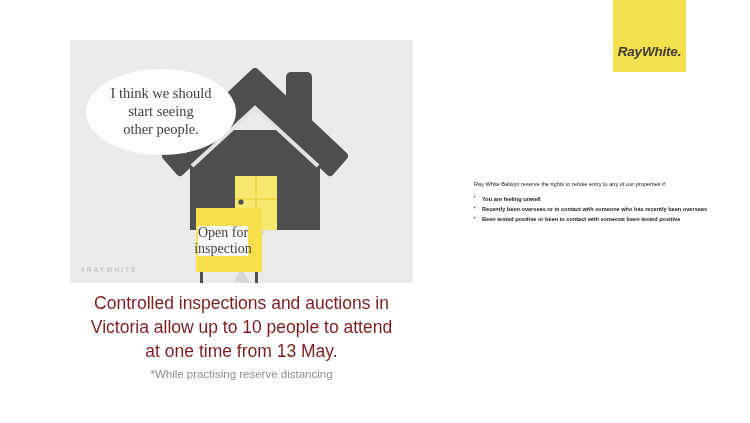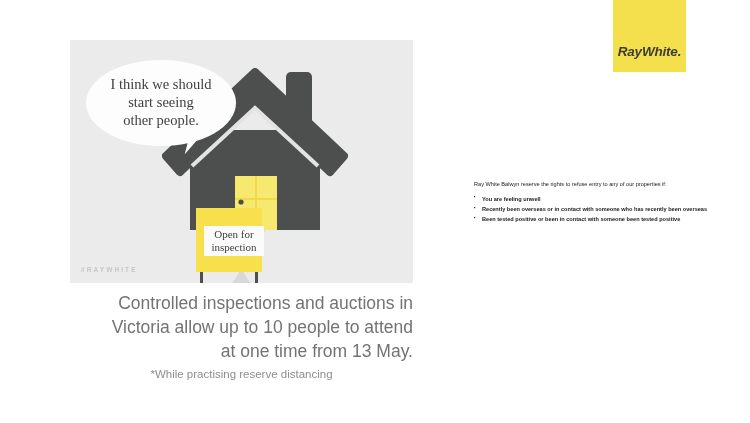--- a/index.html
+++ b/index.html
@@ -28,21 +28,21 @@
 
   
   .illus {
     position: absolute; left: 70px; top: 40px;
     width: 343px; height: 243px;
     background: #ebebeb; overflow: hidden;
   }
 
   
   .bubble {
-    position: absolute; left: 16px; top: 20px;
+    position: absolute; left: 16px; top: 29px;
     width: 150px; height: 86px;
     background: #fdfdfd; border-radius: 50% / 50%;
     display: flex; align-items: center; justify-content: center;
     z-index: 4;
   }
   .bubble-text {
     font-family: "Liberation Serif", serif;
     font-size: 14.5px; line-height: 1.22;
     color: #3f3f3f; text-align: center; white-space: pre-line;
   }
@@ -61,47 +61,47 @@
   
   .house { position: absolute; left: 92px; top: 28px; z-index: 2; }
 
   
   .sign-wrap { position: absolute; left: 126px; top: 168px; z-index: 5; }
   .sign-board {
     position: relative; width: 66px; height: 64px;
     background: #f7e04b;
   }
   .sign-label {
-    position: absolute; left: 8px; top: 18px;
-    width: 60px; height: 30px; background: #fbfbfb;
+    position: absolute; left: 2px; top: 18px;
+    width: 50px; height: 30px; background: #fbfbfb;
     display: flex; align-items: center; justify-content: center;
     font-family: "Liberation Serif", serif;
-    font-size: 11px; line-height: 1.15; color: #3f3f3f;
+    font-size: 14px; line-height: 1.15; color: #3f3f3f;
     text-align: center; white-space: pre-line;
   }
   .sign-leg {
     position: absolute; top: 64px; width: 2.5px; height: 22px;
     background: #4f4f4f;
   }
   .sign-leg.l { left: 4px; }
   .sign-leg.r { left: 59px; }
 
   
   .watermark {
     position: absolute; left: 11px; bottom: 10px; z-index: 6;
     font-size: 6.5px; letter-spacing: 2.1px;
     color: #c6c6c6; font-weight: bold;
   }
 
   
   .caption {
     position: absolute; left: 70px; top: 292px; width: 343px;
-    text-align: right;
+    text-align: center;
     font-size: 17.5px; line-height: 1.36;
-    color: #737373; white-space: pre-line;
+    color: #7f1d1d; white-space: pre-line;
   }
   .subcaption {
     position: absolute; left: 70px; top: 368px; width: 343px;
     text-align: center; font-size: 11.5px;
     color: #8e8e8e;
   }
 
   
   .right-block { position: absolute; left: 474px; top: 181px; width: 262px; }
   .rb-heading {

